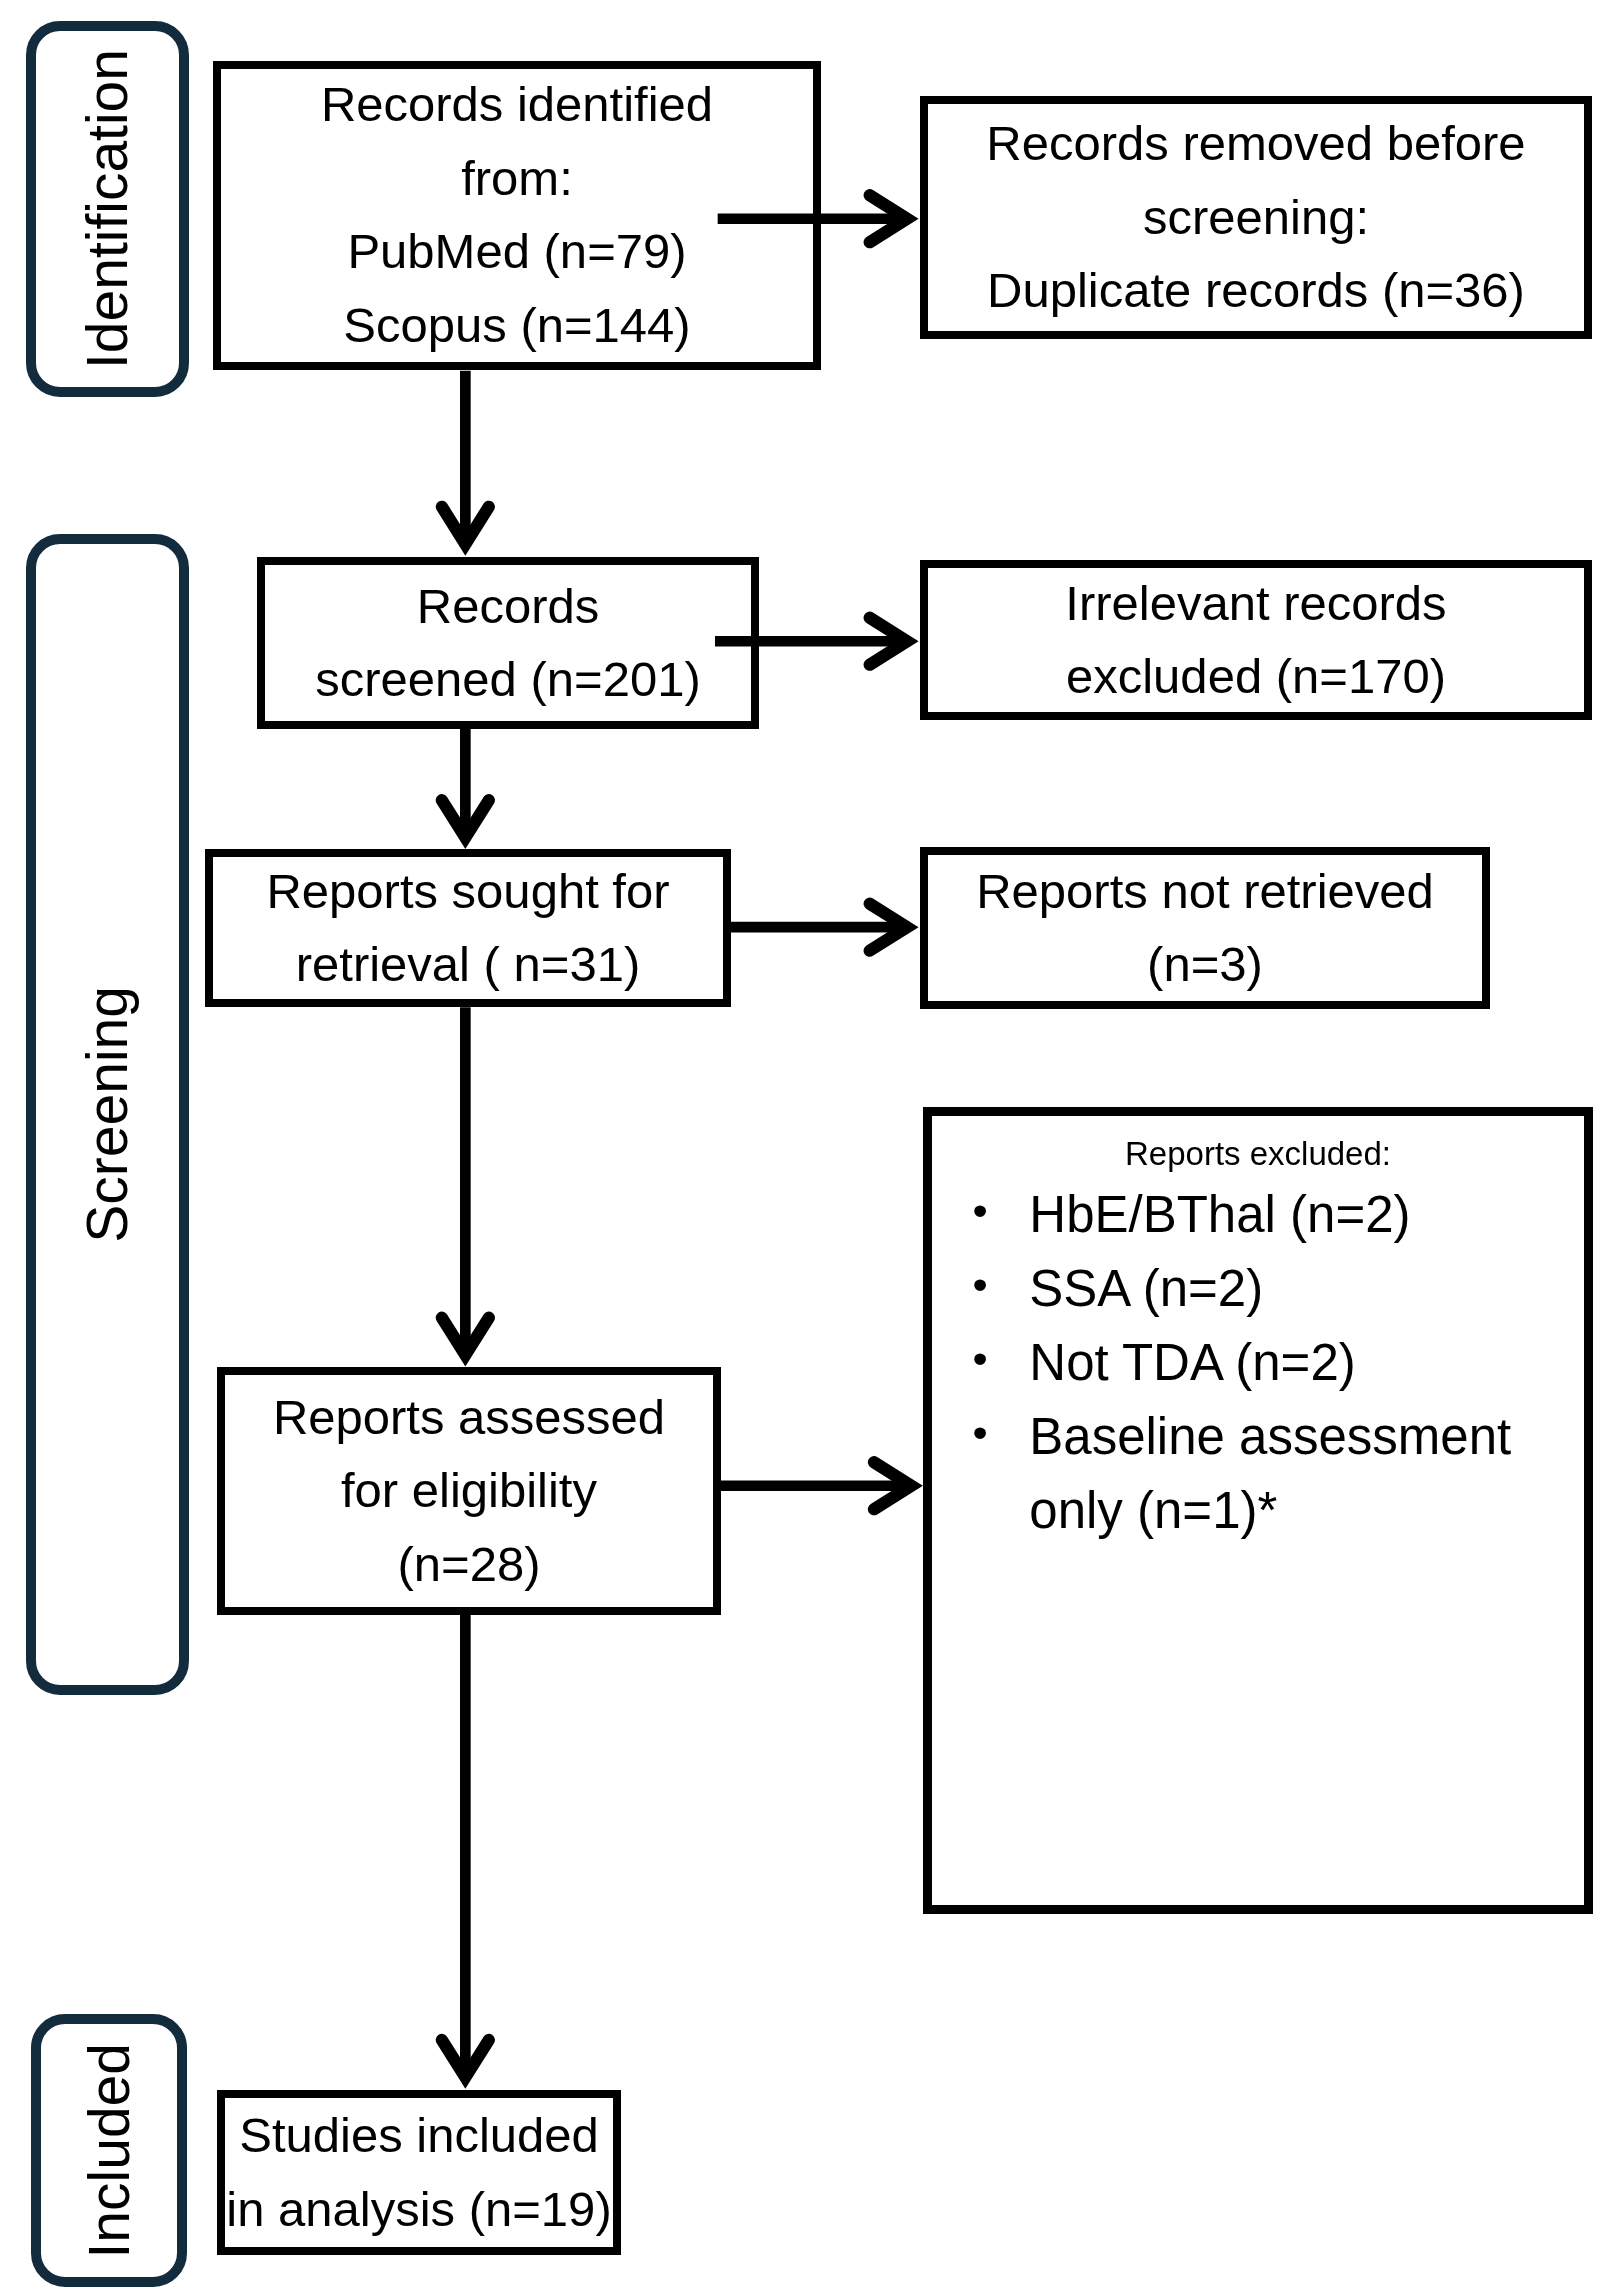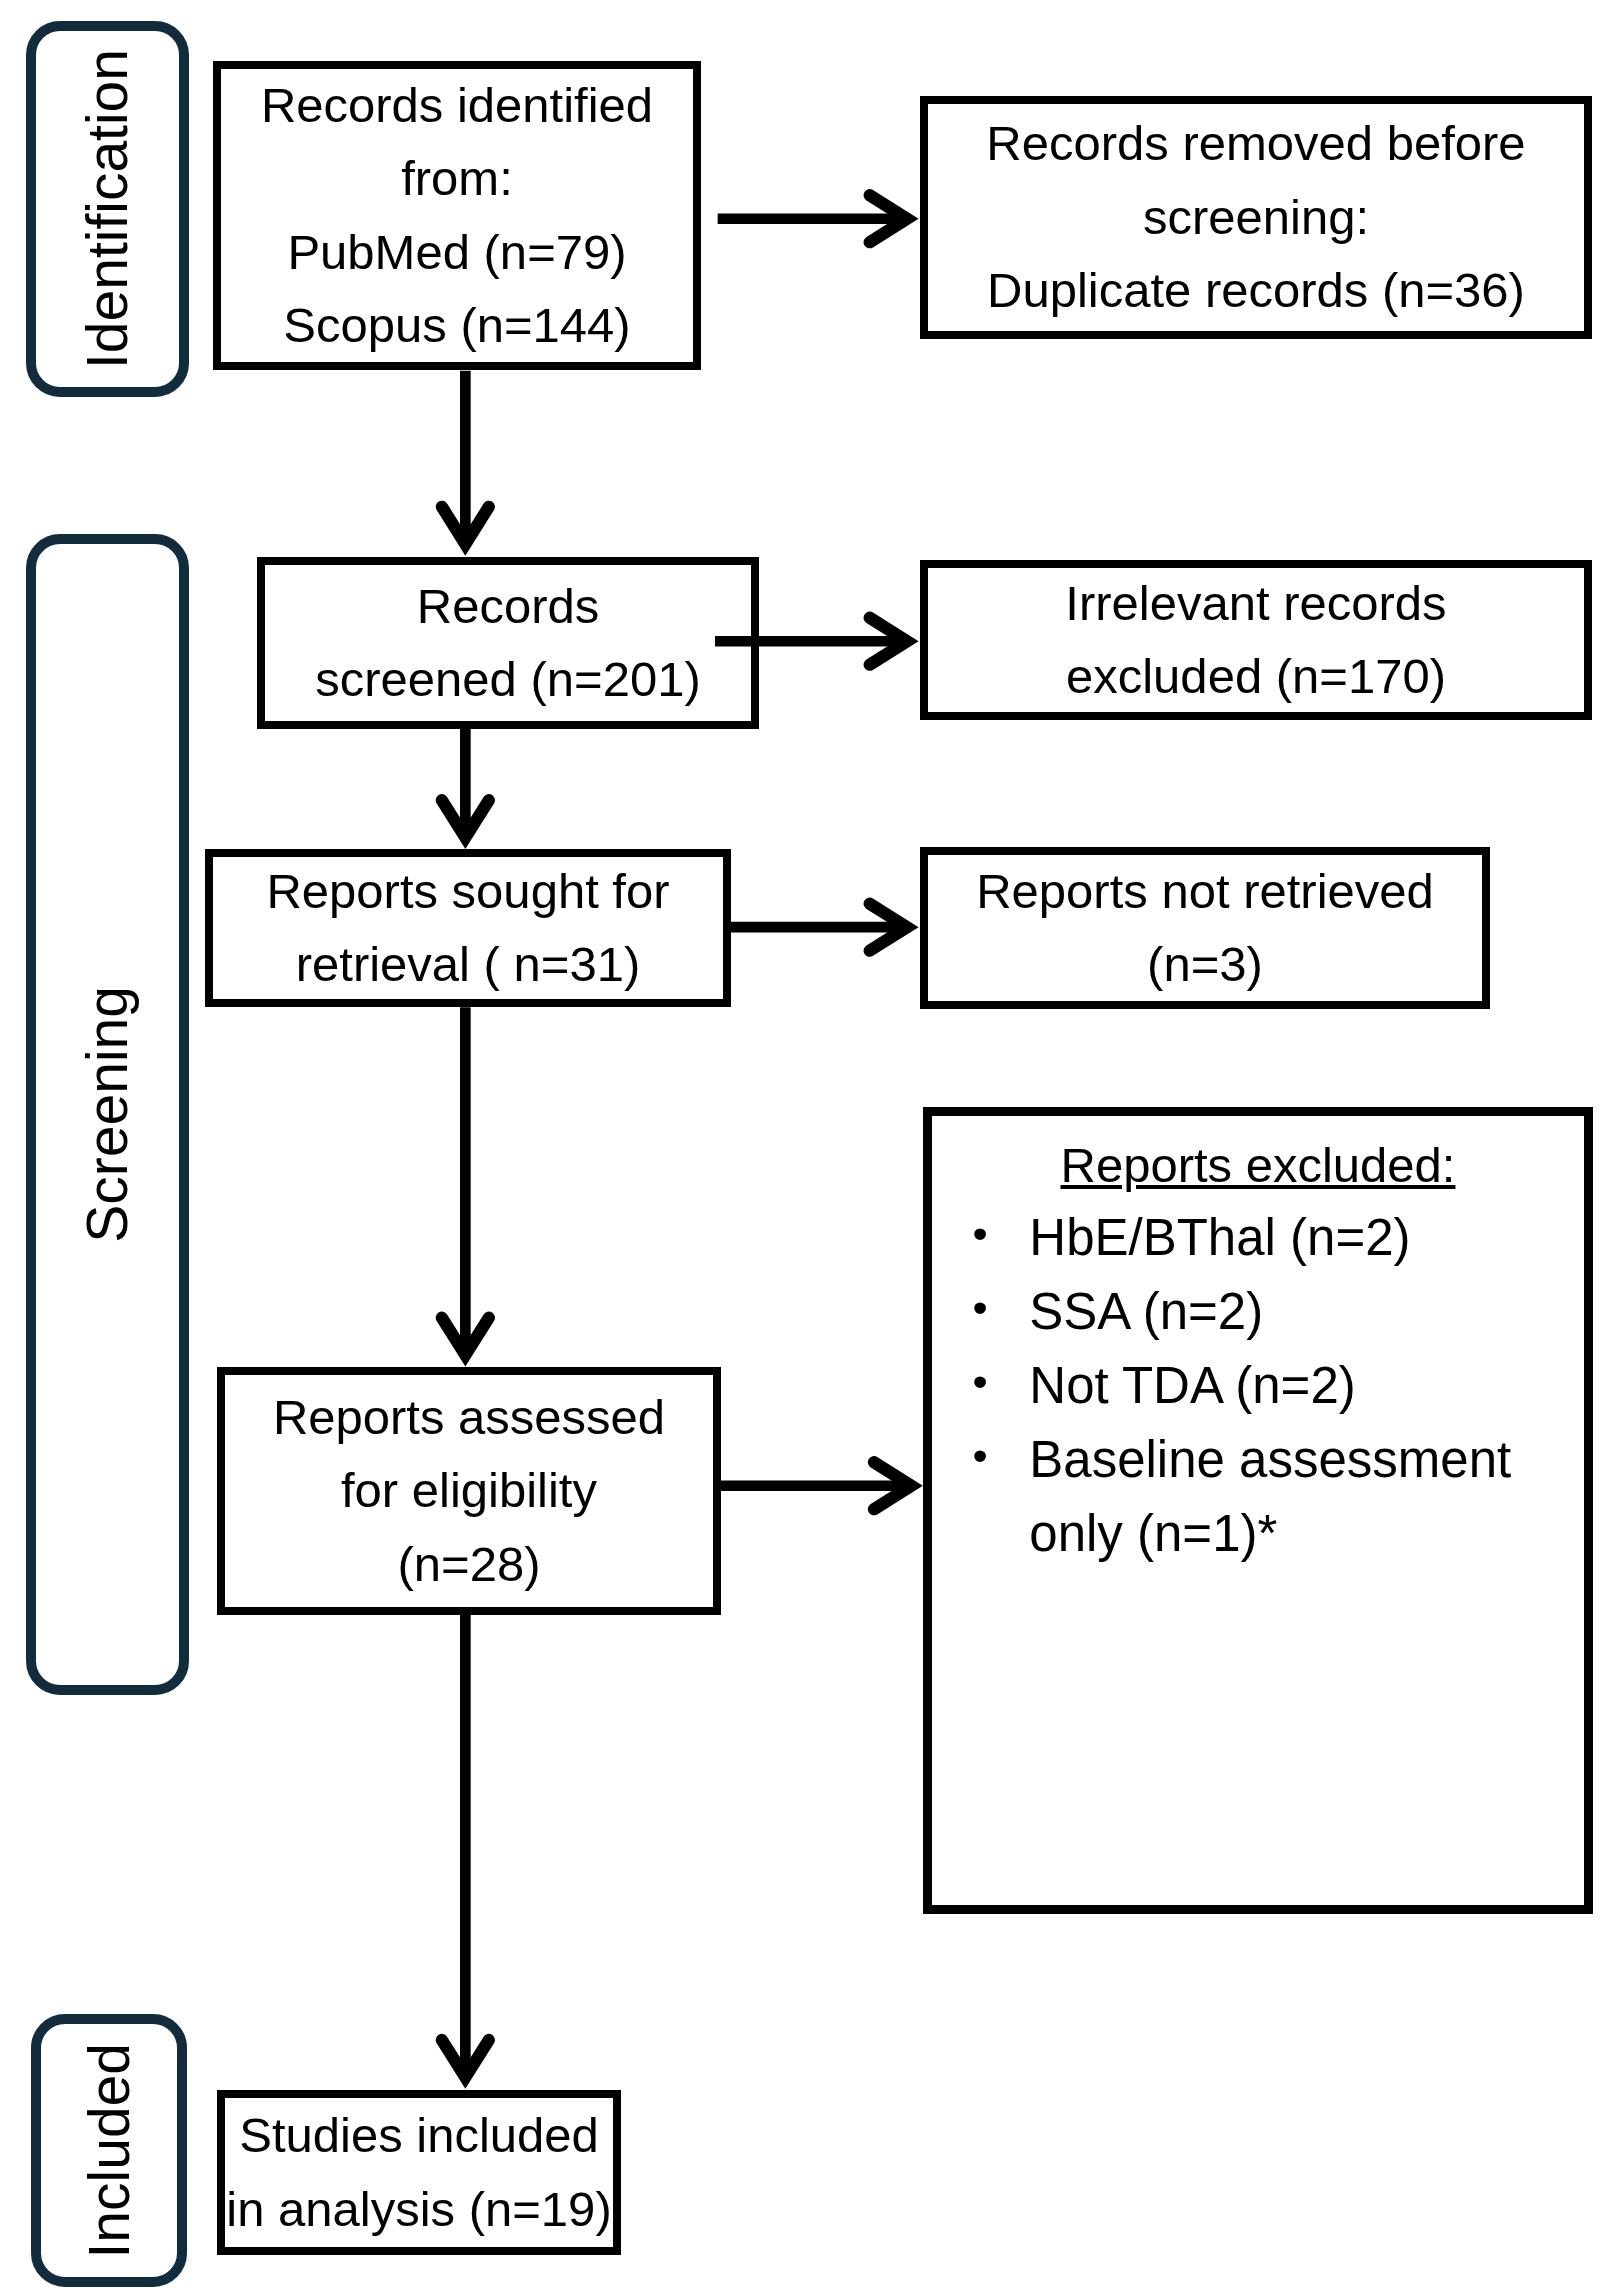--- a/index.html
+++ b/index.html
@@ -50,41 +50,40 @@
     align-items: center;
     justify-content: center;
     z-index: 2;
   }
   .box-text {
     white-space: pre-line;
     text-align: center;
     font-size: 49px;
     line-height: 1.5;
   }
-  #box-records-identified   { left: 213px;  top: 61px;  width: 488px;  height: 309px; }
+  #box-records-identified   { left: 213px;  top: 61px;  width: 608px;  height: 309px; align-items: flex-end; }
   #box-records-removed      { left: 920px; top: 96px;  width: 672px; height: 243px; }
   #box-records-screened     { left: 213px;  top: 557px; width: 502px;  height: 172px; margin-left: 44px; }
   #box-irrelevant-excluded  { left: 920px; top: 560px; width: 672px; height: 160px; }
   #box-reports-sought       { left: 205px;  top: 849px; width: 526px;  height: 158px; }
   #box-reports-not-retrieved{ left: 920px; top: 847px; width: 570px; height: 162px; }
   #box-reports-assessed     { left: 217px;  top: 1367px; width: 504px;  height: 248px; }
   #box-studies-included     { left: 217px;  top: 2090px; width: 404px;  height: 165px; }
 
   
   #box-reports-excluded {
     left: 923px; top: 1107px; width: 670px; height: 807px;
     border-width: 9.6px;
     display: block;
     padding: 14px 16px 10.7px 16px;
   }
   .box-title {
     text-align: center;
-    font-size: 49px;
+    font-size: 33px;
     line-height: 1.45;
-    text-decoration: underline;
   }
   ul.bullets {
     margin: 0;
     padding: 0 0 0 21.3px;
     list-style: none;
     font-size: 51px;
     line-height: 1.45;
   }
   ul.bullets li {
     position: relative;

